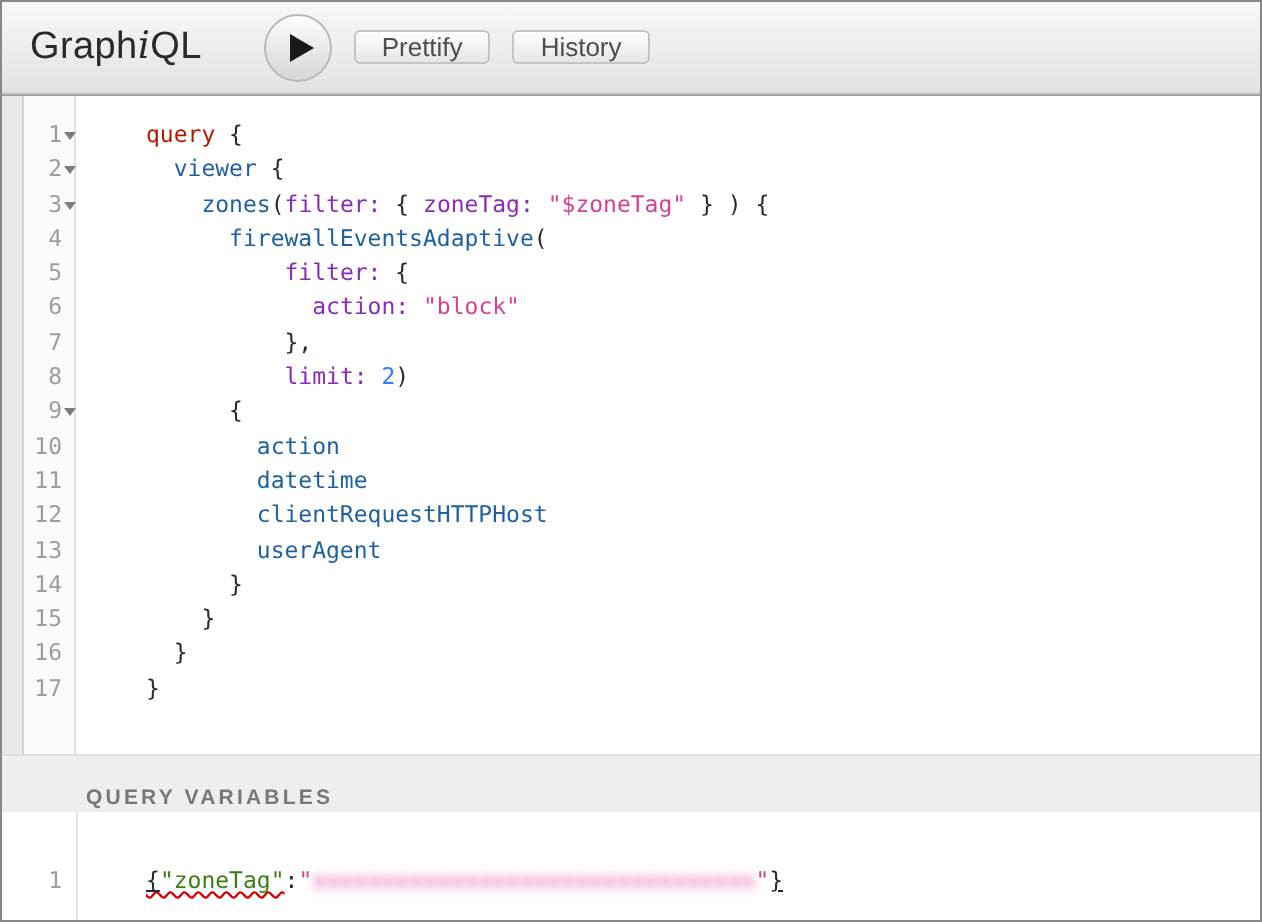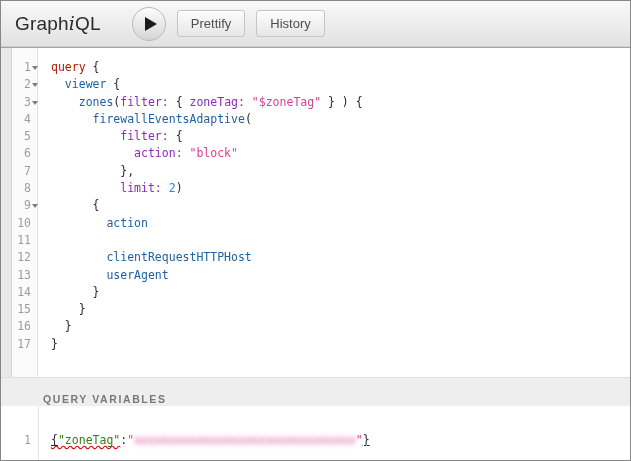--- a/index.html
+++ b/index.html
@@ -33,21 +33,21 @@
     display:flex; align-items:center; justify-content:center;
     cursor: pointer;
   }
   .play-tri {
     width:0; height:0; margin-left:4px;
     border-top:7px solid transparent;
     border-bottom:7px solid transparent;
     border-left:12px solid #1a1a1a;
   }
   .toolbar-btn {
-    height: 27px; padding: 0 13px; margin-left: 11px;
+    height: 17px; padding: 0 13px; margin-left: 11px;
     border: 1px solid #c5c5c5; border-radius: 3px;
     background: linear-gradient(#fdfdfd, #e6e6e6);
     box-shadow: inset 0 1px 0 rgba(255,255,255,.8);
     color:#4e4e4e; font-size: 13px;
     font-family:"Liberation Sans", sans-serif;
     display:flex; align-items:center; cursor:pointer;
   }
   .toolbar-btn:first-of-type { margin-left: 11px; }
 
   
@@ -58,21 +58,21 @@
     font-family:"DejaVu Sans Mono", monospace; font-size:11.5px; line-height:17.3px;
   }
   .row .foldcell { width:8px; flex:none; position:relative; }
   .tri-down {
     position:absolute; left:1px; top:7px;
     width:0; height:0;
     border-left:3.5px solid transparent;
     border-right:3.5px solid transparent;
     border-top:4.5px solid #7c7c7c;
   }
-  .row .code { white-space:pre; padding-left:12px; color:#26292e; }
+  .row .code { white-space:pre; padding-left:12px; color:#26292e;margin-left:22px; }
 
   .tok.kw  { color:#B11A04; }
   .tok.fld { color:#1F61A0; }
   .tok.arg { color:#8B2BB9; }
   .tok.str { color:#D64292; }
   .tok.num { color:#2882F9; }
   .tok.p   { color:#26292e; }
   .tok.key { color:#397D13; }
   .ul   { text-decoration: underline; }
   .wavy {
@@ -191,20 +191,21 @@
           <div class="code"><span class="tok p">      {</span></div>
         </div>
         <div class="row">
           <div class="ln">10</div>
           <div class="foldcell"></div>
           <div class="code"><span class="tok p">        </span><span class="tok fld">action</span></div>
         </div>
         <div class="row">
           <div class="ln">11</div>
           <div class="foldcell"></div>
+          <div class="code"><span class="tok p">        </span><span class="tok fld">datetime</span></div>
         </div>
         <div class="row">
           <div class="ln">12</div>
           <div class="foldcell"></div>
           <div class="code"><span class="tok p">        </span><span class="tok fld">clientRequestHTTPHost</span></div>
         </div>
         <div class="row">
           <div class="ln">13</div>
           <div class="foldcell"></div>
           <div class="code"><span class="tok p">        </span><span class="tok fld">userAgent</span></div>

